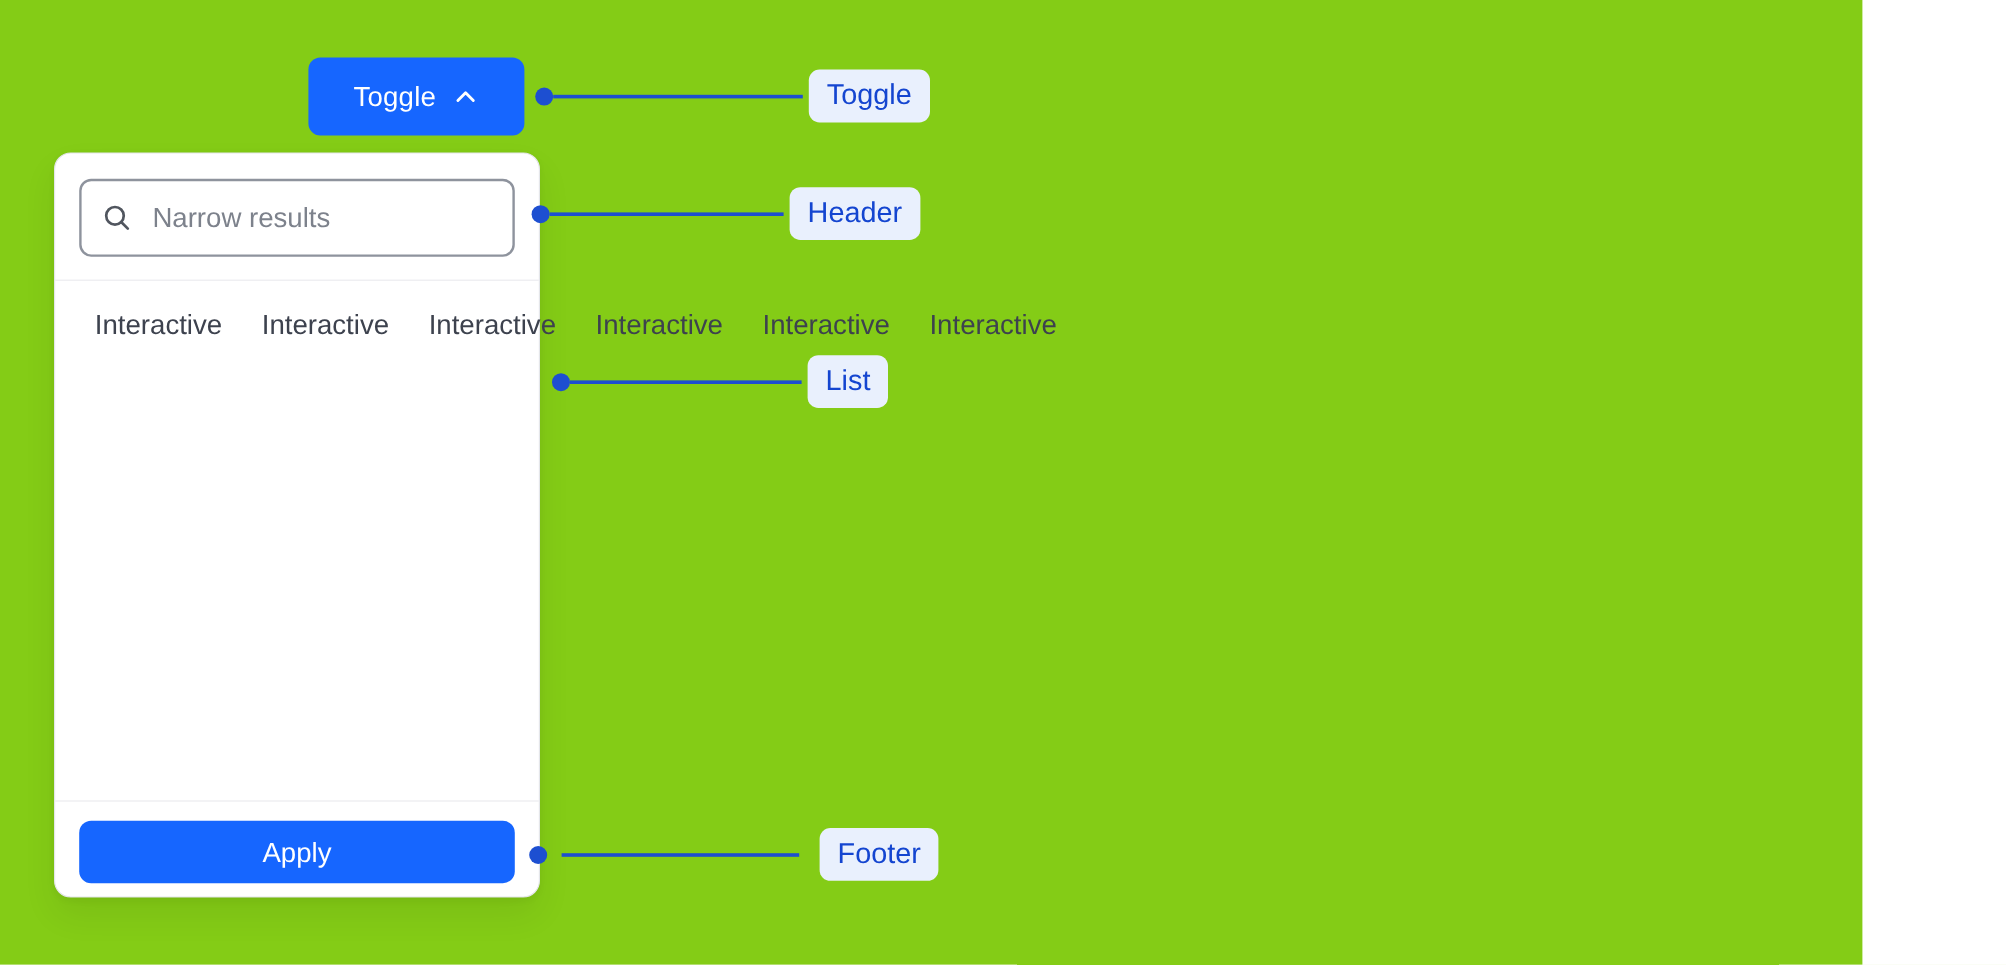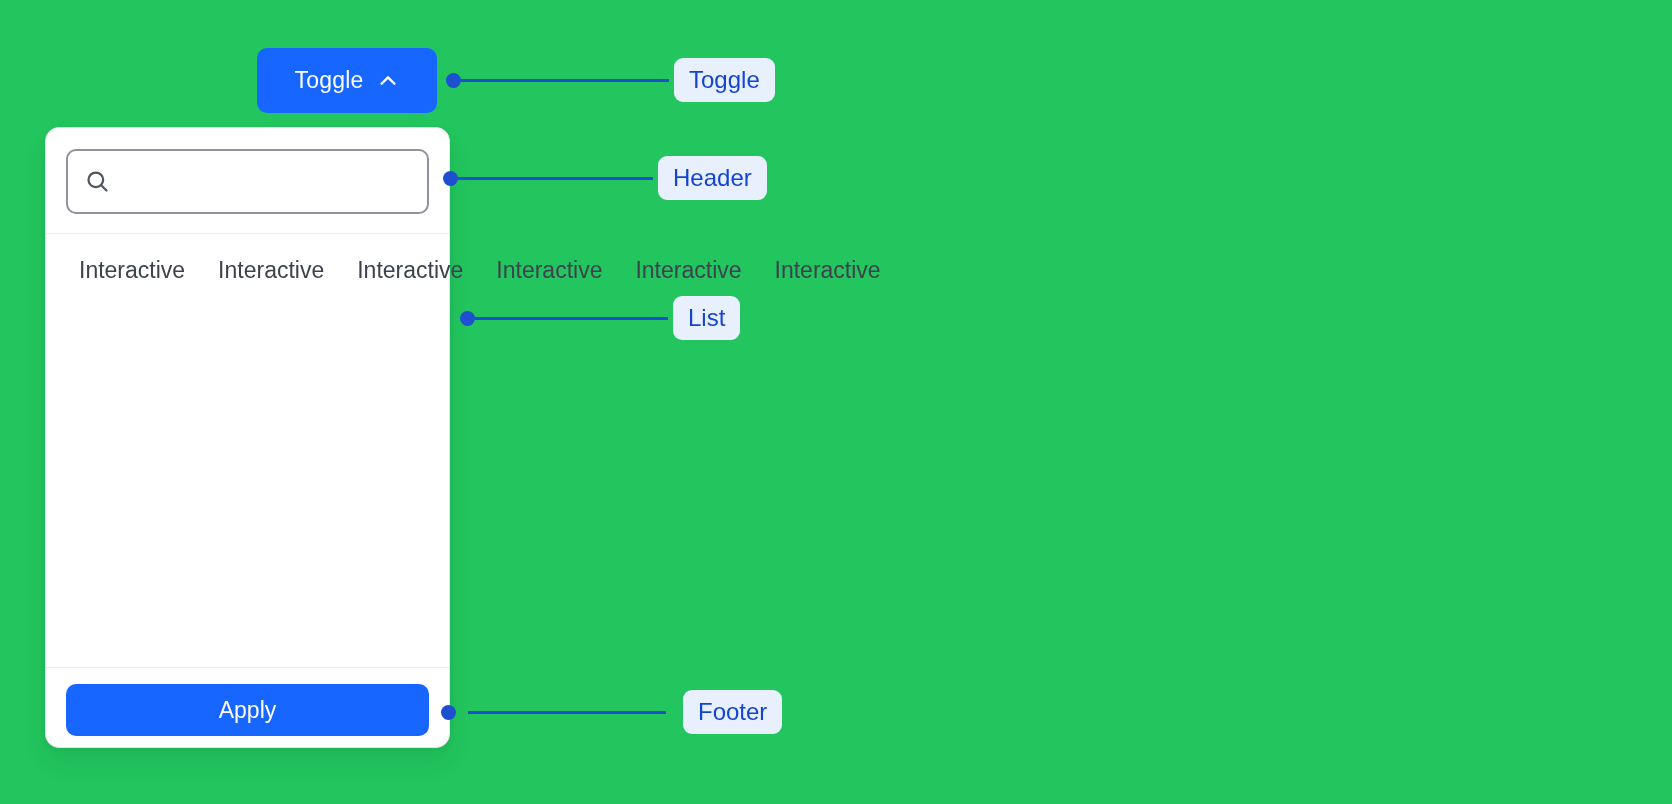--- a/index.html
+++ b/index.html
@@ -1,21 +1,21 @@
 <!DOCTYPE html>
 <html><head>
 <meta charset="utf-8">
 <style>
   html, body { margin: 0; padding: 0; background: #ffffff; }
   * { box-sizing: border-box; }
   .canvas {
     position: relative;
-    width: 1672px;
+    width: 1552px;
     height: 804px;
-    background: #22c55e;
+    background: #84cc16;
     font-family: "Liberation Sans", "DejaVu Sans", sans-serif;
     overflow: hidden;
   }
 
   
   .toggle-btn {
     position: absolute;
     left: 257px; top: 48px;
     width: 180px; height: 65px;
     background: #1666ff;
@@ -163,20 +163,21 @@
   <div class="panel">
 
     <div class="panel-header">
       <div class="search-box">
         <span style="display:flex;">
           <svg width="27" height="27" viewBox="0 0 24 24" fill="none" stroke="#51565f" stroke-width="2" stroke-linecap="round">
             <circle cx="10.5" cy="10.5" r="6.5"></circle>
             <line x1="15.3" y1="15.3" x2="20" y2="20"></line>
           </svg>
         </span>
+        <input class="search-input" type="text" placeholder="Narrow results" style="">
       </div>
     </div>
 
     <div class="panel-list">
       <div class="list-item">Interactive</div>
       <div class="list-item">Interactive</div>
       <div class="list-item">Interactive</div>
       <div class="list-item">Interactive</div>
       <div class="list-item">Interactive</div>
       <div class="list-item">Interactive</div>

